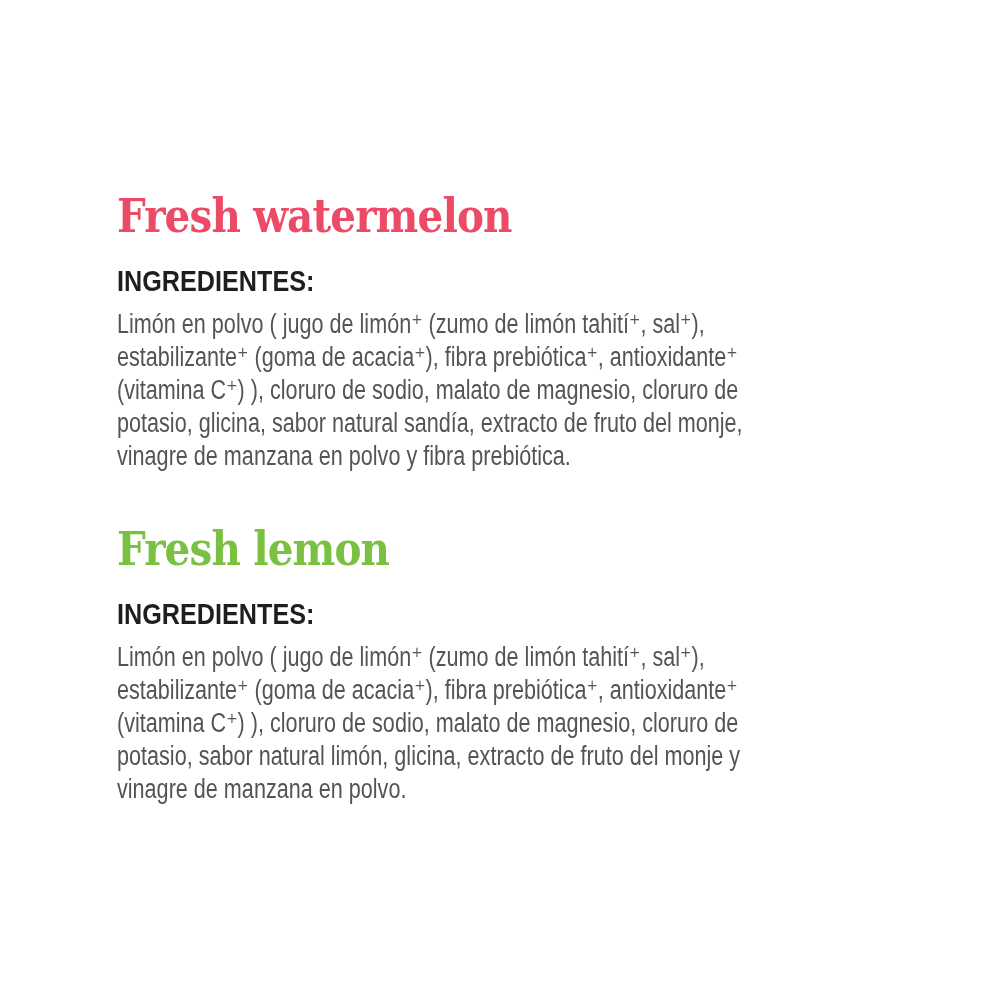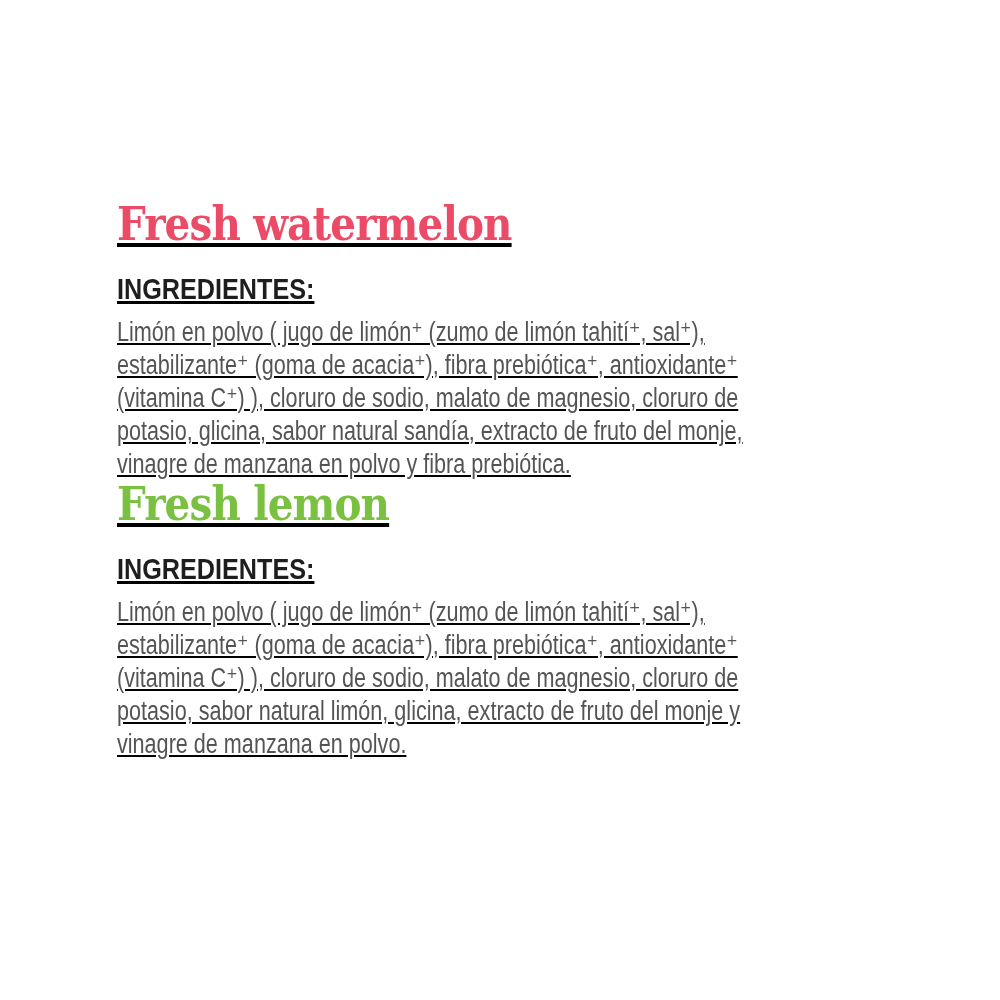--- a/index.html
+++ b/index.html
@@ -10,28 +10,28 @@
     width: 1000px;
     height: 1000px;
     background: #ffffff;
     font-family: "Liberation Sans", "DejaVu Sans", sans-serif;
     overflow: hidden;
     position: relative;
   }
   .ingredients-panel {
     position: absolute;
     left: 117px;
-    top: 201px;
+    top: 193px;
     width: 820px;
-    text-decoration: underline;
   }
   .section {
     margin: 0;
   }
   .section + .section {
+    margin-top: 53px;
   }
   .section-title {
     margin: 0;
     font-family: "DejaVu Serif", "Liberation Serif", serif;
     font-weight: 700;
     font-size: 46px;
     line-height: 46px;
     letter-spacing: -1px;
     white-space: nowrap;
     transform: scaleX(0.88);

